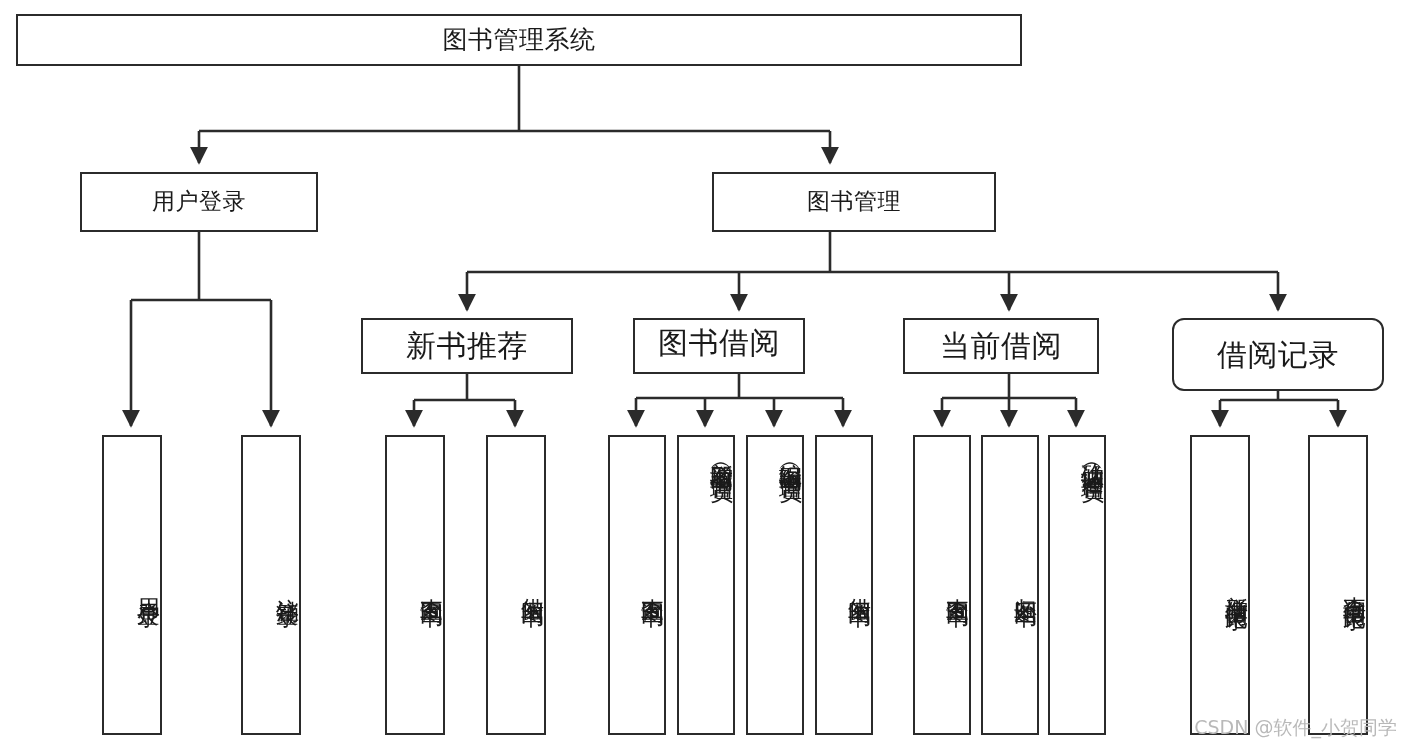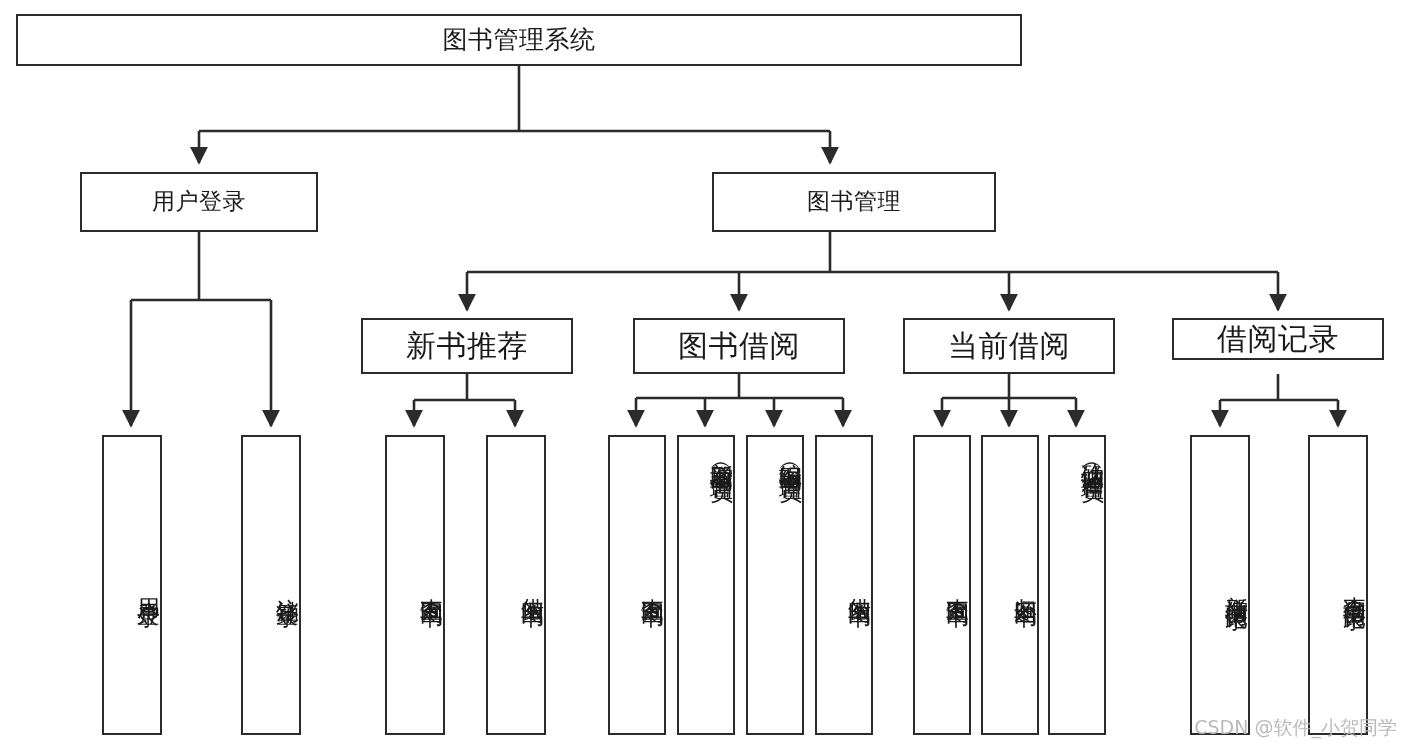--- a/index.html
+++ b/index.html
@@ -141,27 +141,27 @@
   <div class="node lvl2" style="left:80px; top:172px; width:238px; height:60px;">
     <span class="node-label">用户登录</span>
   </div>
   <div class="node lvl2" style="left:712px; top:172px; width:284px; height:60px;">
     <span class="node-label">图书管理</span>
   </div>
 
   <div class="node lvl3" style="left:361px; top:318px; width:212px; height:56px;">
     <span class="node-label">新书推荐</span>
   </div>
-  <div class="node lvl3" style="left:633px; top:318px; width:212px; height:56px;">
+  <div class="node lvl3" style="left:633px; top:318px; width:172px; height:56px;font-family:Liberation Mono, monospace;">
     <span class="node-label">图书借阅</span>
   </div>
-  <div class="node lvl3" style="left:903px; top:318px; width:212px; height:56px;">
+  <div class="node lvl3" style="left:903px; top:318px; width:196px; height:56px;">
     <span class="node-label">当前借阅</span>
   </div>
-  <div class="node lvl3" style="left:1172px; top:318px; width:212px; height:42px;">
+  <div class="node lvl3" style="left:1172px; top:318px; width:212px; height:73px;border-radius:12px;">
     <span class="node-label">借阅记录</span>
   </div>
 
   <div class="node leaf center-v" style="left:102px; top:435px; width:60px; height:300px;">
     <span class="node-label">用户登录</span>
   </div>
   <div class="node leaf center-v" style="left:241px; top:435px; width:60px; height:300px;">
     <span class="node-label">注销登录</span>
   </div>
 

